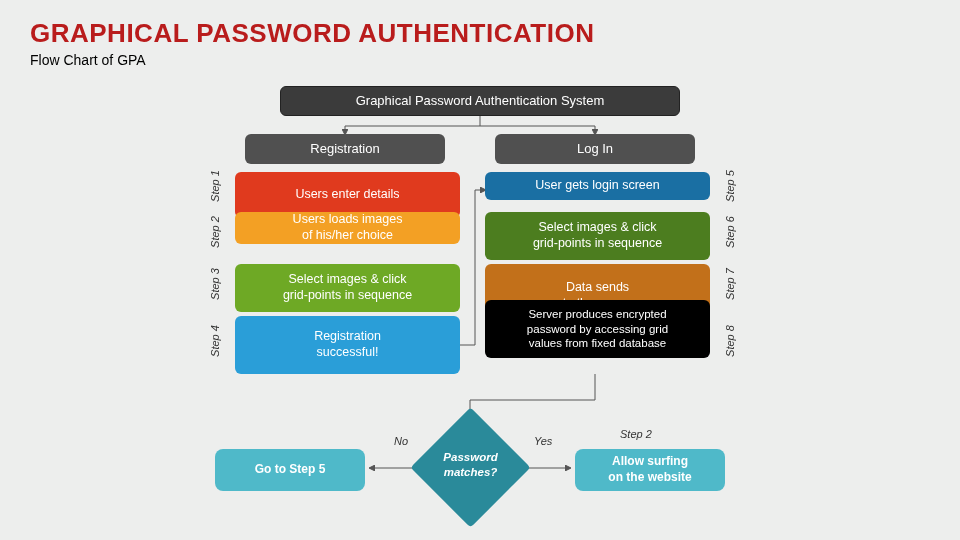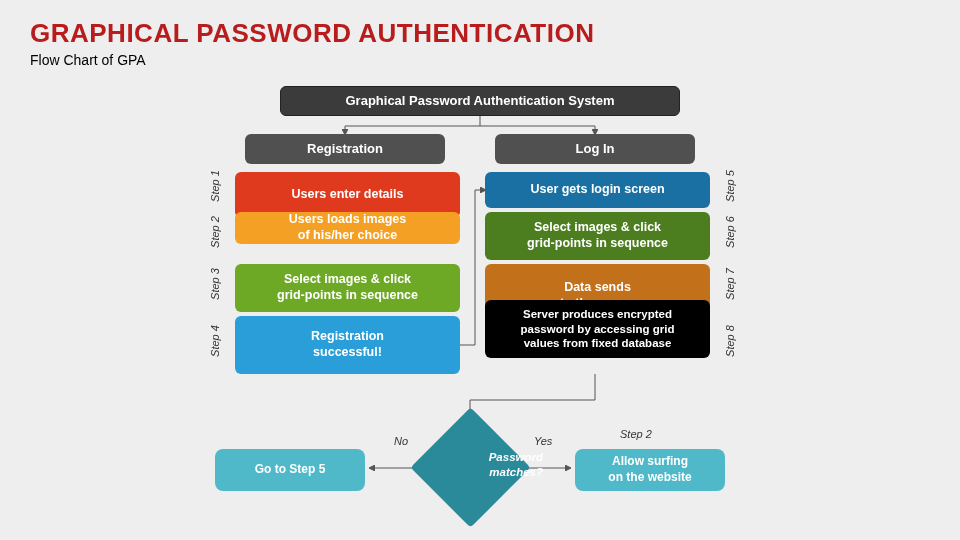--- a/index.html
+++ b/index.html
@@ -1,36 +1,36 @@
 <!DOCTYPE html>
 <html><head>
 <meta charset="utf-8">
 <style>
 *{margin:0;padding:0;box-sizing:border-box;font-family:Arial,Helvetica,sans-serif}
 body{background:#edeeed;width:960px;height:540px;position:relative;overflow:hidden}
 .title{position:absolute;top:18px;left:30px;font-size:26px;font-weight:800;color:#b91c1c;letter-spacing:.5px}
 .subtitle{position:absolute;top:52px;left:30px;font-size:14px;color:#000000}
-.box{position:absolute;border-radius:6px;display:flex;align-items:center;justify-content:center;color:#fff;font-weight:700;text-align:center;padding:6px 10px;line-height:1.25}
+.box{position:absolute;border-radius:6px;display:flex;align-items:center;justify-content:center;color:#fff;font-weight:400;text-align:center;padding:6px 10px;line-height:1.25}
 .top{left:280px;top:86px;width:400px;height:30px;background:#3b3b3b;border:1px solid #222;font-size:13px}
 .hdr{width:200px;height:30px;background:#505050;font-size:13px;top:134px}
 .hdrL{left:245px}.hdrR{left:495px}
 .step{width:225px;font-size:12.5px}
 .stepL{left:235px}.stepR{left:485px}
 .s1{top:172px;height:46px;background:#e03a1e}
 .s2{top:212px;height:32px;background:#f3a024}
 .s3{top:264px;height:48px;background:#6ea925}
 .s4{top:316px;height:58px;background:#2a9ed8}
-.s5{top:172px;height:36px;background:#1a6fa3}
+.s5{top:172px;height:28px;background:#1a6fa3}
 .s6{top:212px;height:48px;background:#4c7d1f}
 .s7{top:264px;height:64px;background:#c2701a}
 .s8{top:300px;height:58px;background:#000000;font-size:11.5px}
 .lbl{position:absolute;font-size:11px;font-style:italic;color:#333;transform:rotate(-90deg);width:40px;text-align:center}
 .lL{left:195px}.lR{left:710px}
 .diamond{position:absolute;left:428px;top:425px;width:85px;height:85px;background:#2a8a9a;transform:rotate(45deg);border-radius:4px}
-.diamond-txt{position:absolute;left:398px;top:450px;width:145px;text-align:right;font-size:11.5px;color:#fff;font-weight:700;font-style:italic;line-height:1.3}
+.diamond-txt{position:absolute;left:398px;top:450px;width:145px;text-align:center;font-size:11.5px;color:#fff;font-weight:700;font-style:italic;line-height:1.3}
 .pill{position:absolute;width:150px;height:42px;background:#4fb9c9;color:#fff;border-radius:8px;display:flex;align-items:center;justify-content:center;font-size:12px;font-weight:700;text-align:center;top:449px;line-height:1.3}
 .pillL{left:215px}.pillR{left:575px}
 .l10{position:absolute;top:428px;left:620px;font-size:11px;font-style:italic;color:#333}
 .yn{position:absolute;top:435px;font-size:11px;font-style:italic;color:#333}
 .no{left:394px}.yes{left:534px}
 svg.conn{position:absolute;top:0;left:0;width:960px;height:540px;pointer-events:none}
 svg line,svg path{stroke:#555;stroke-width:1;fill:none}
 .arr{fill:#555}
 </style>
 </head>

